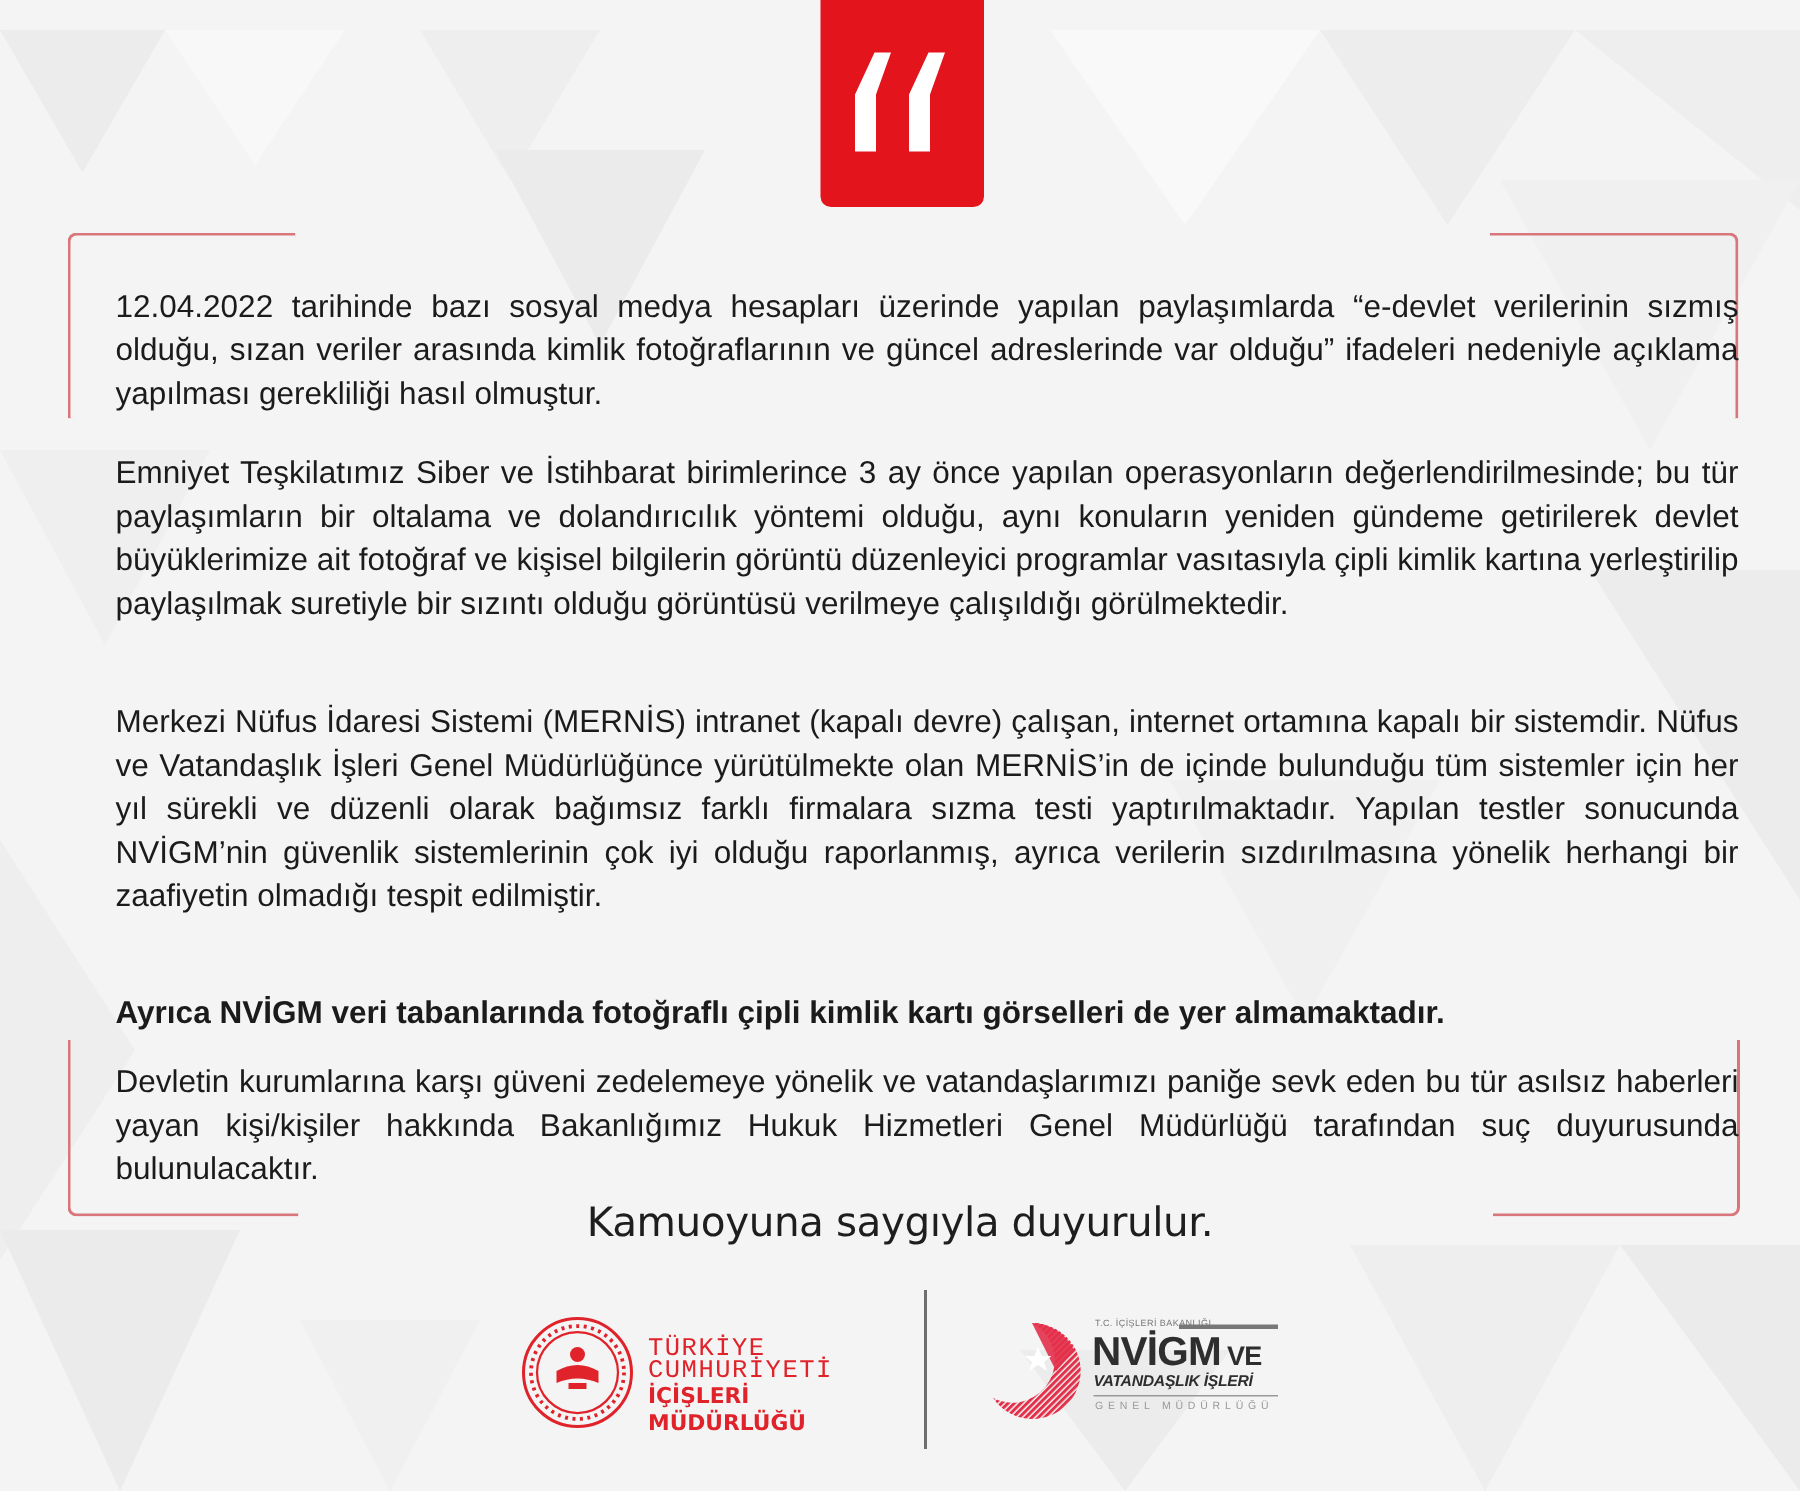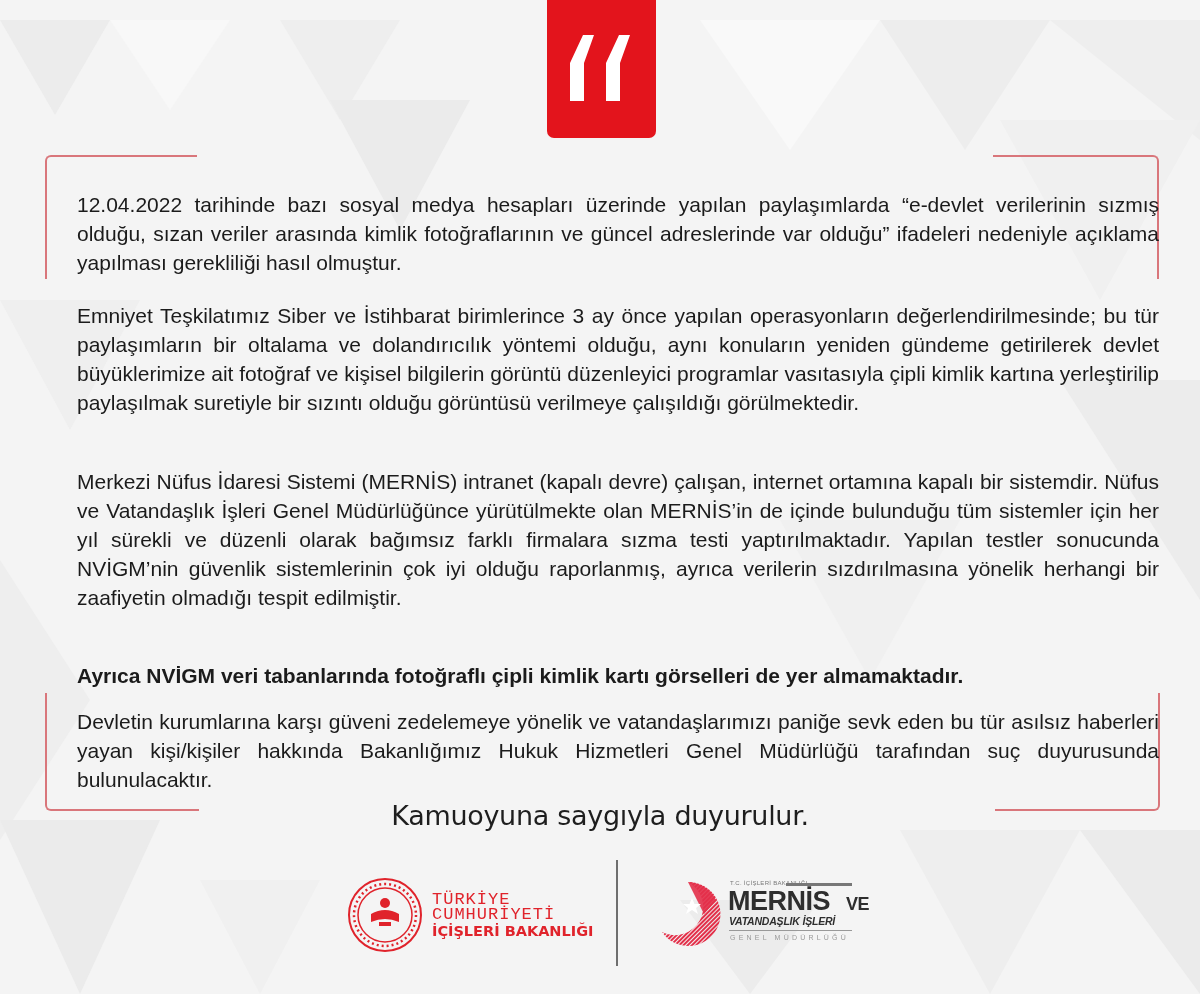--- a/index.html
+++ b/index.html
@@ -36,21 +36,21 @@
   }
   .logo-left { position:absolute; left:346px; top:876px; width:260px; height:82px; z-index:3; }
   .ministry-text { position:absolute; left:86px; top:16px; color:#e0232b; }
   .ministry-line1 { font-size:17px; letter-spacing:1px; line-height:15px; font-family:Liberation Mono, monospace; }
   .ministry-line2 { font-size:14.5px; font-weight:bold; line-height:18px; font-family:"DejaVu Sans", sans-serif; }
   .divider { position:absolute; left:616px; top:860px; width:2px; height:106px; background:#6e6e6e; z-index:3; }
   .logo-right { position:absolute; left:654px; top:876px; width:210px; height:80px; z-index:3; }
   .nvi-small { position:absolute; left:76px; top:4px; font-size:6px; color:#777; letter-spacing:0.3px; white-space:nowrap; }
   .nvi-smallbar { position:absolute; left:132px; top:7px; width:66px; height:3px; background:#777; }
   .nvi-big { position:absolute; left:74px; top:10px; font-size:27px; font-weight:bold; color:#2e2e2e; line-height:30px; white-space:nowrap; letter-spacing:-0.5px; }
-  .nvi-big small { font-size:18px; margin-left:16px; }
+  .nvi-big small { font-size:18px; margin-left:4px; }
   .nvi-mid { position:absolute; left:75px; top:39px; font-size:10.5px; font-weight:bold; color:#2e2e2e; white-space:nowrap; letter-spacing:-0.2px;font-style:italic; }
   .nvi-rule { position:absolute; left:75px; top:54px; width:123px; height:1px; background:#999; }
   .nvi-gen { position:absolute; left:76px; top:58px; font-size:7px; color:#999; letter-spacing:3.2px; white-space:nowrap; }
 </style>
 </head>
 <body>
 
 <svg class="bg" width="1200" height="994" viewBox="0 0 1200 994">
   <rect width="1200" height="994" fill="#f4f4f4"></rect>
   <polygon points="0,20 110,20 55,115" fill="#ececec"></polygon>
@@ -96,36 +96,36 @@
   <svg width="78" height="78" viewBox="0 0 78 78" style="position:absolute;left:0;top:0;">
     <circle cx="39" cy="39" r="36" fill="none" stroke="#e0232b" stroke-width="2"></circle>
     <circle cx="39" cy="39" r="27" fill="none" stroke="#e0232b" stroke-width="1.5"></circle>
     <circle cx="39" cy="39" r="31" fill="none" stroke="#e0232b" stroke-width="2.5" stroke-dasharray="2 3"></circle>
     <circle cx="39" cy="27" r="5" fill="#e0232b"></circle>
     <path d="M25 38 Q39 30 53 38 L53 46 Q39 40 25 46 Z" fill="#e0232b"></path>
     <rect x="33" y="46" width="12" height="4" fill="#e0232b"></rect>
   </svg>
   <div class="ministry-text">
     <div class="ministry-line1">TÜRKİYE CUMHURİYETİ</div>
-    <div class="ministry-line2">İÇİŞLERİ BAKANLIĞI</div>
+    <div class="ministry-line2">İÇİŞLERİ MÜDÜRLÜĞÜ</div>
   </div>
 </div>
 
 <div class="divider"></div>
 
 <div class="logo-right">
   <svg width="68" height="68" viewBox="0 0 68 68" style="position:absolute;left:0;top:4px;">
     <defs>
       <pattern id="hatch" width="3" height="3" patternUnits="userSpaceOnUse" patternTransform="rotate(45)">
         <rect width="2" height="3" fill="#e3304a"></rect>
       </pattern>
     </defs>
     <path d="M34 2 A32 32 0 1 1 8 52 A26 26 0 0 0 34 2 Z" fill="url(#hatch)"></path>
     <path d="M34 2 A32 32 0 0 1 62 20 L50 34 Z" fill="#e3304a" opacity="0.9"></path>
     <polygon points="38,18 40.5,24 47,24 42,28 44,34 38,30 32,34 34,28 29,24 35.5,24" fill="#ffffff"></polygon>
   </svg>
   <div class="nvi-small">T.C. İÇİŞLERİ BAKANLIĞI</div>
   <div class="nvi-smallbar"></div>
-  <div class="nvi-big"><span>MERNİS</span><small>VE</small></div>
+  <div class="nvi-big"><span>NVİGM</span><small>VE</small></div>
   <div class="nvi-mid">VATANDAŞLIK İŞLERİ</div>
   <div class="nvi-rule"></div>
   <div class="nvi-gen">GENEL MÜDÜRLÜĞÜ</div>
 </div>
 
 </body></html>

